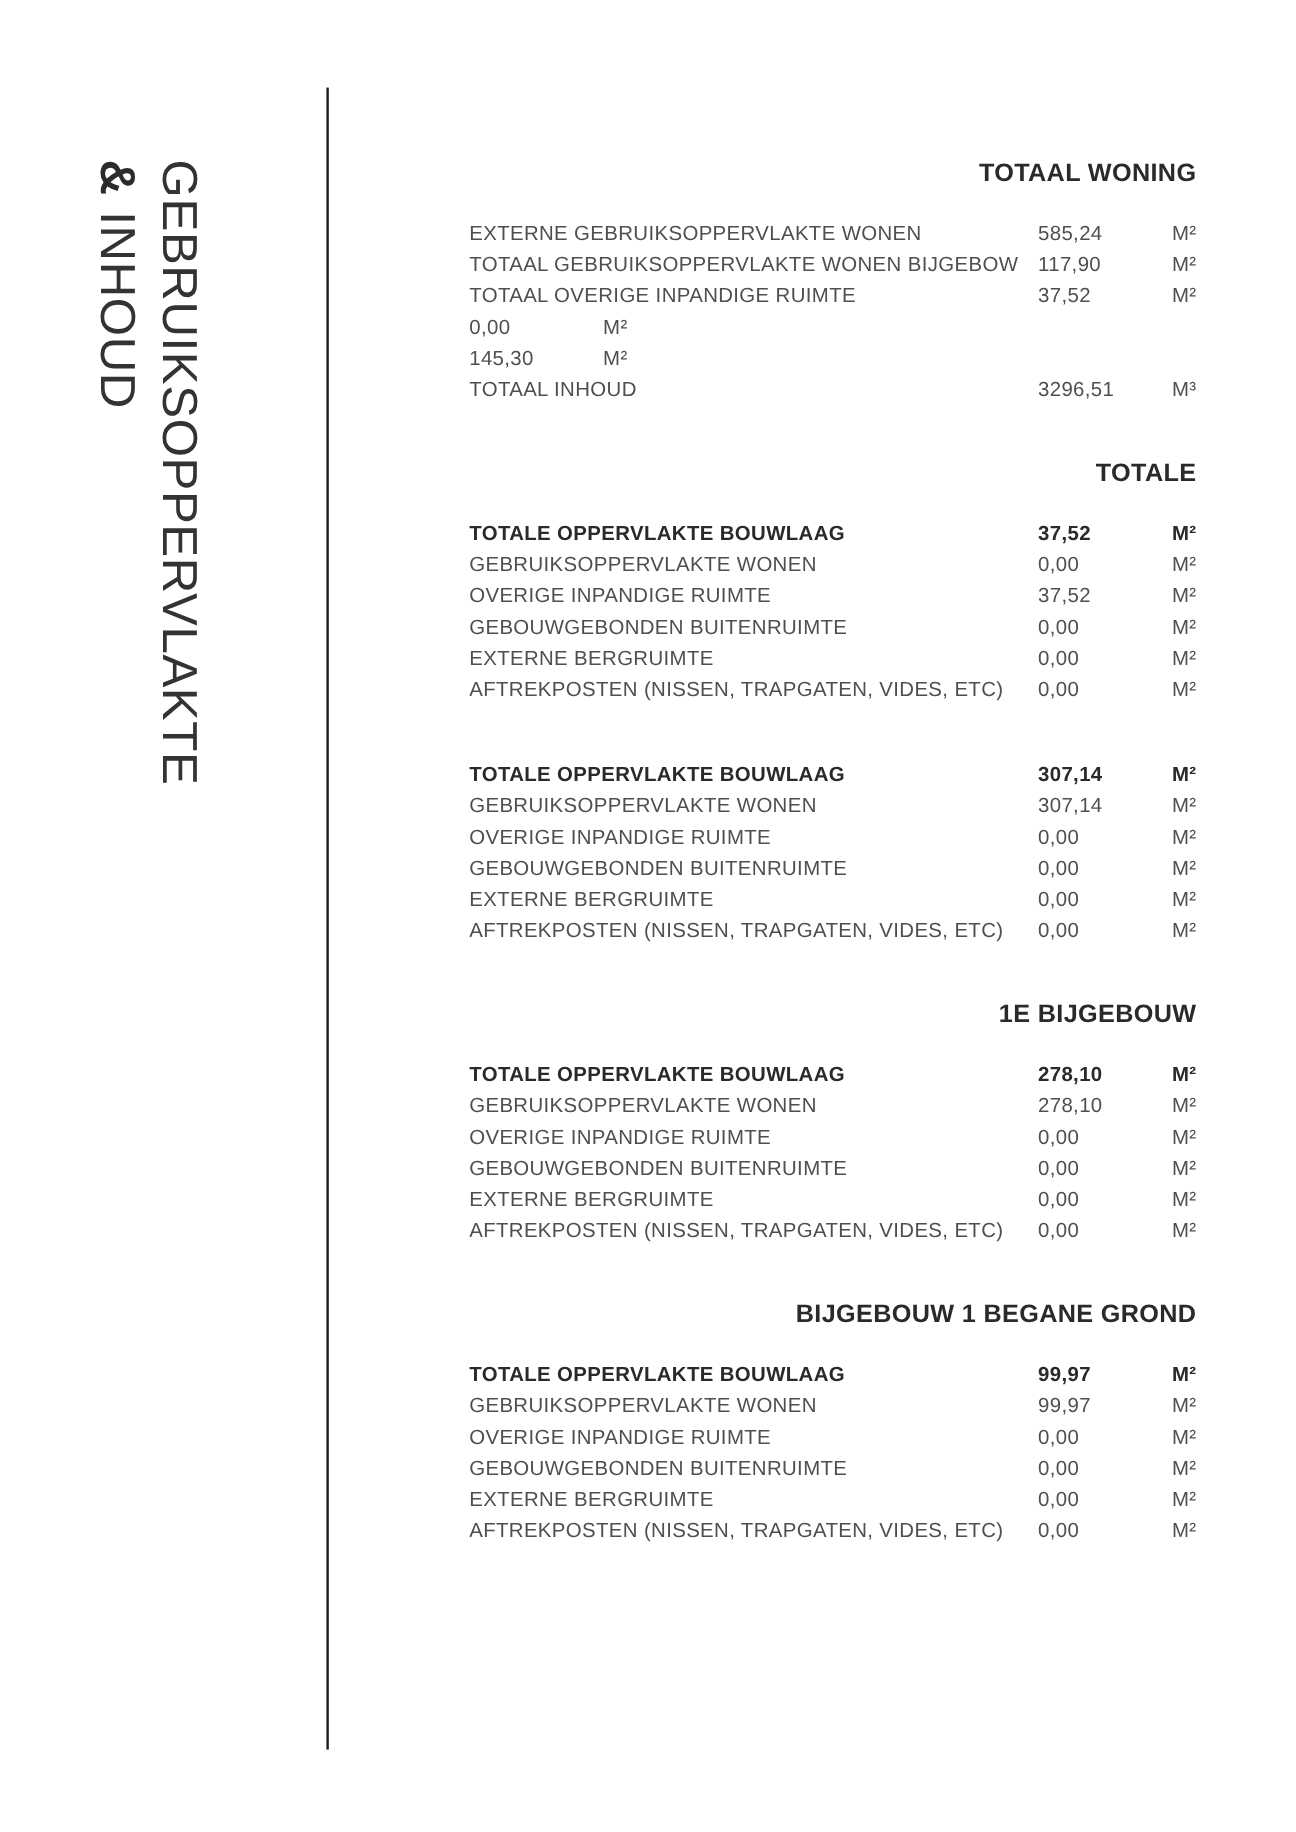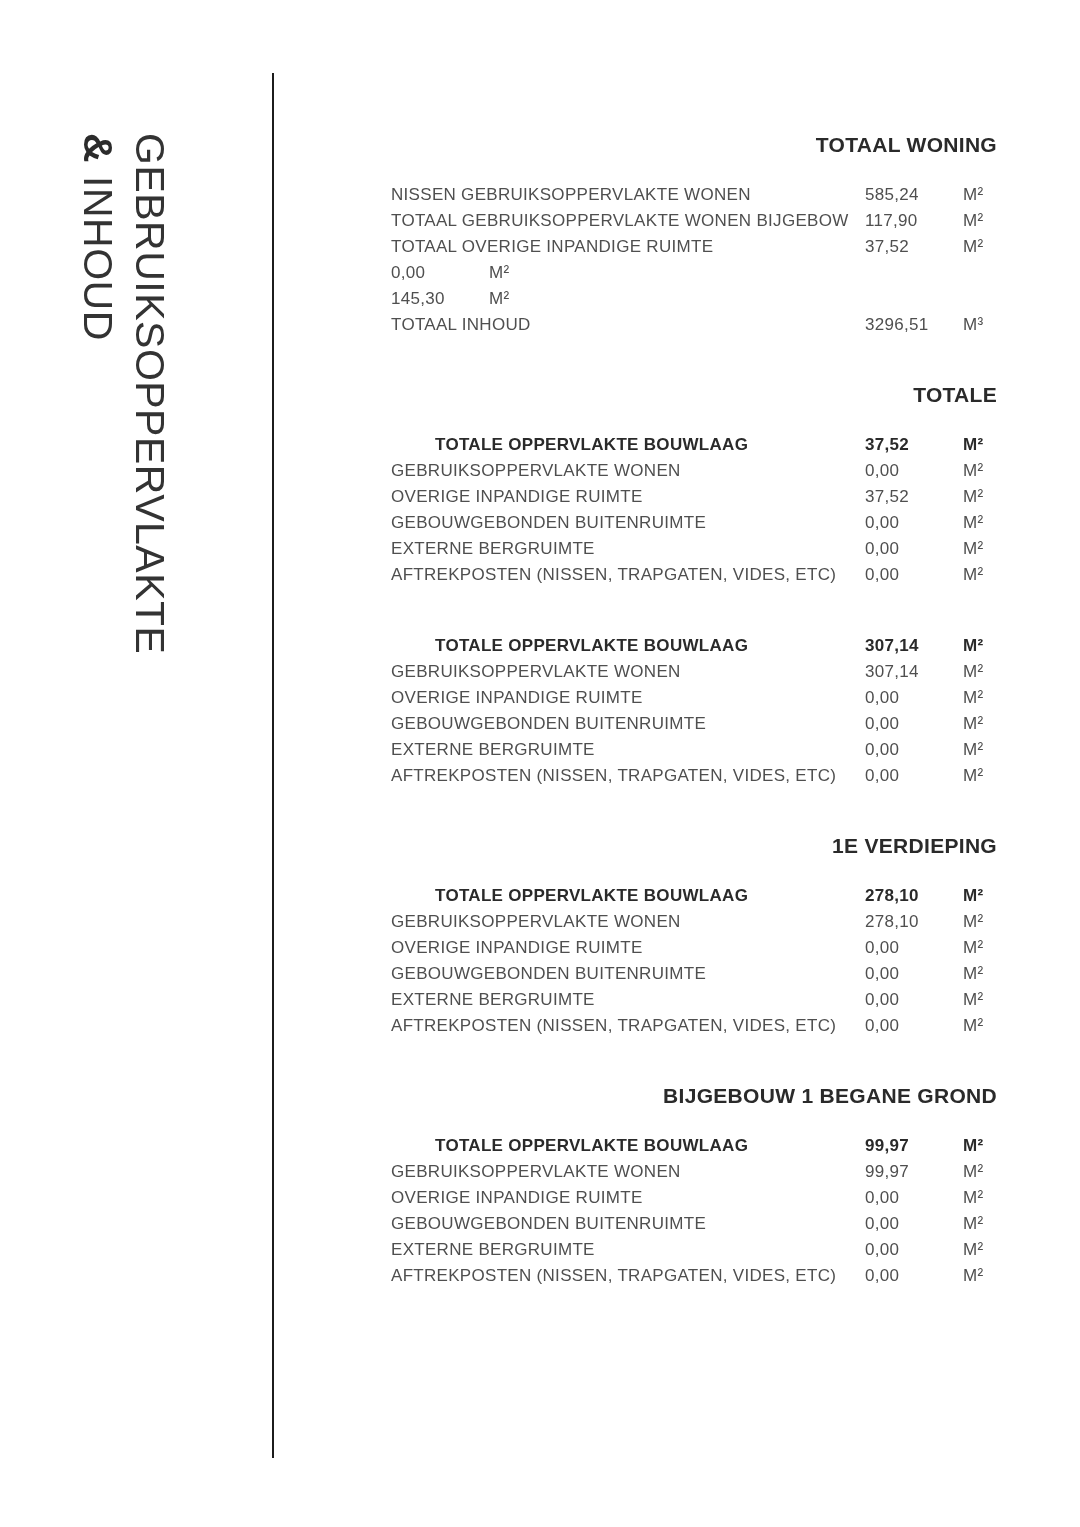--- a/index.html
+++ b/index.html
@@ -53,43 +53,43 @@
     display:flex;
     align-items:baseline;
     height:26px;
     line-height:26px;
     font-size:17px;
     letter-spacing:0.3px;
     color:#4f4f4f;
   }
   .row .lbl { flex:1; white-space:nowrap; overflow:hidden; }
   .row .val { min-width:90px; white-space:nowrap; }
-  .row .unit { width:34px; margin-left:8px; text-align:left; }
-  .row.b { font-weight:700; color:#2a2a2a;margin-left:44px; }
+  .row .unit { width:34px; margin-left:8px; text-align:right; }
+  .row.b { font-weight:700; color:#2a2a2a; }
 </style>
 </head>
 <body>
 
 <div class="page">
 
   <aside>
     <div class="vtitle">
       <div class="vline">GEBRUIKSOPPERVLAKTE</div>
       <div class="vline"><span class="amp">&amp;</span><span>INHOUD</span></div>
     </div>
   </aside>
 
   <div class="divider"></div>
 
   <main class="content" id="sections-root">
   <section class="sec">
     <h2 class="sec-title">TOTAAL WONING</h2>
     <div class="rows">
   <div class="row">
-    <span class="lbl">NISSEN GEBRUIKSOPPERVLAKTE WONEN</span>
+    <span class="lbl">EXTERNE GEBRUIKSOPPERVLAKTE WONEN</span>
     <span class="val">585,24</span>
     <span class="unit">M²</span>
   </div>
 
   <div class="row">
     <span class="lbl">TOTAAL GEBRUIKSOPPERVLAKTE WONEN BIJGEBOW</span>
     <span class="val">117,90</span>
     <span class="unit">M²</span>
   </div>
 
@@ -192,21 +192,21 @@
 
   <div class="row">
     <span class="lbl">AFTREKPOSTEN (NISSEN, TRAPGATEN, VIDES, ETC)</span>
     <span class="val">0,00</span>
     <span class="unit">M²</span>
   </div>
 </div>
   </section>
 
   <section class="sec">
-    <h2 class="sec-title">1E VERDIEPING</h2>
+    <h2 class="sec-title">1E BIJGEBOUW</h2>
     <div class="rows">
   <div class="row b">
     <span class="lbl">TOTALE OPPERVLAKTE BOUWLAAG</span>
     <span class="val">278,10</span>
     <span class="unit">M²</span>
   </div>
 
   <div class="row">
     <span class="lbl">GEBRUIKSOPPERVLAKTE WONEN</span>
     <span class="val">278,10</span>

